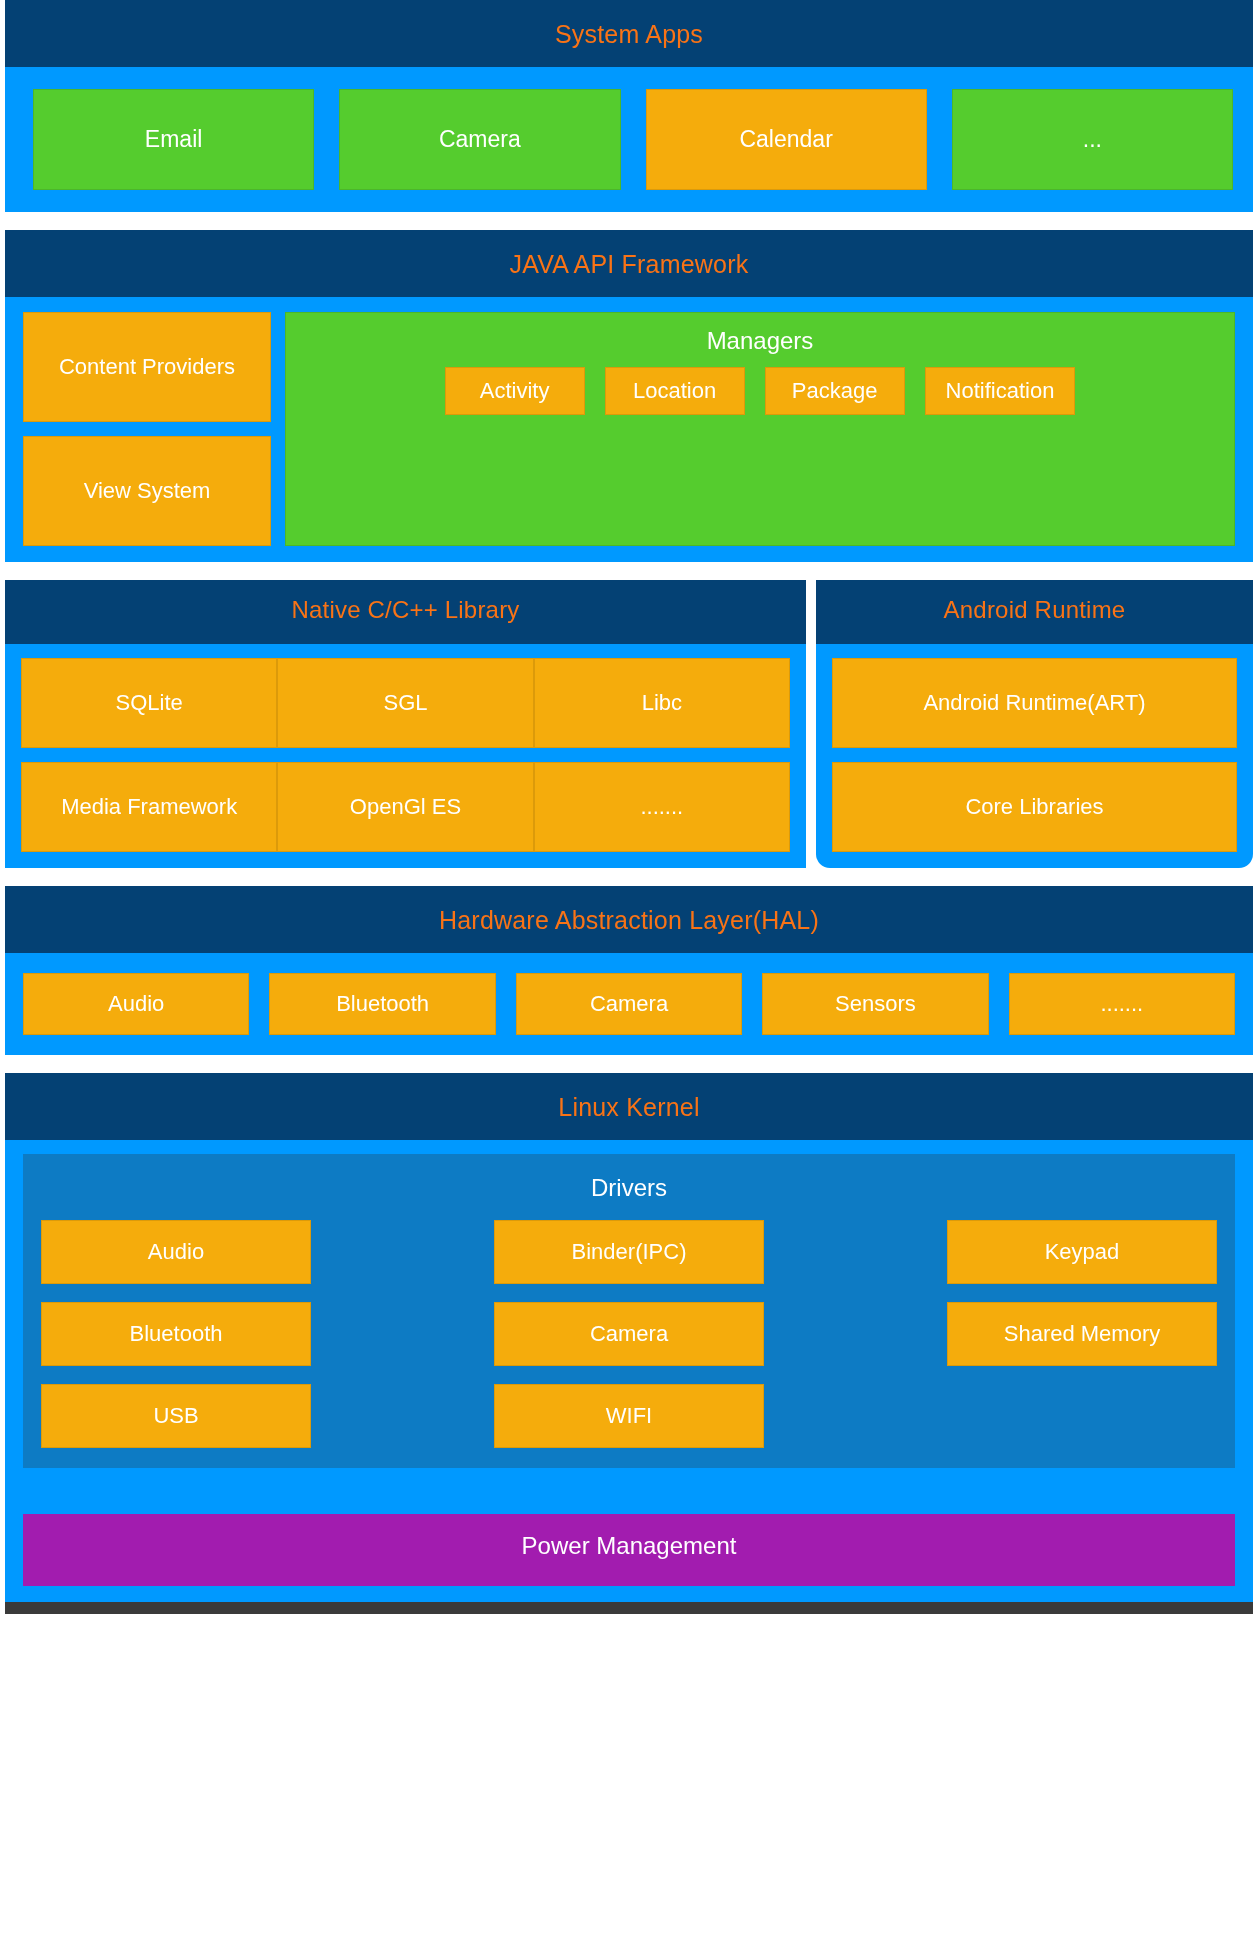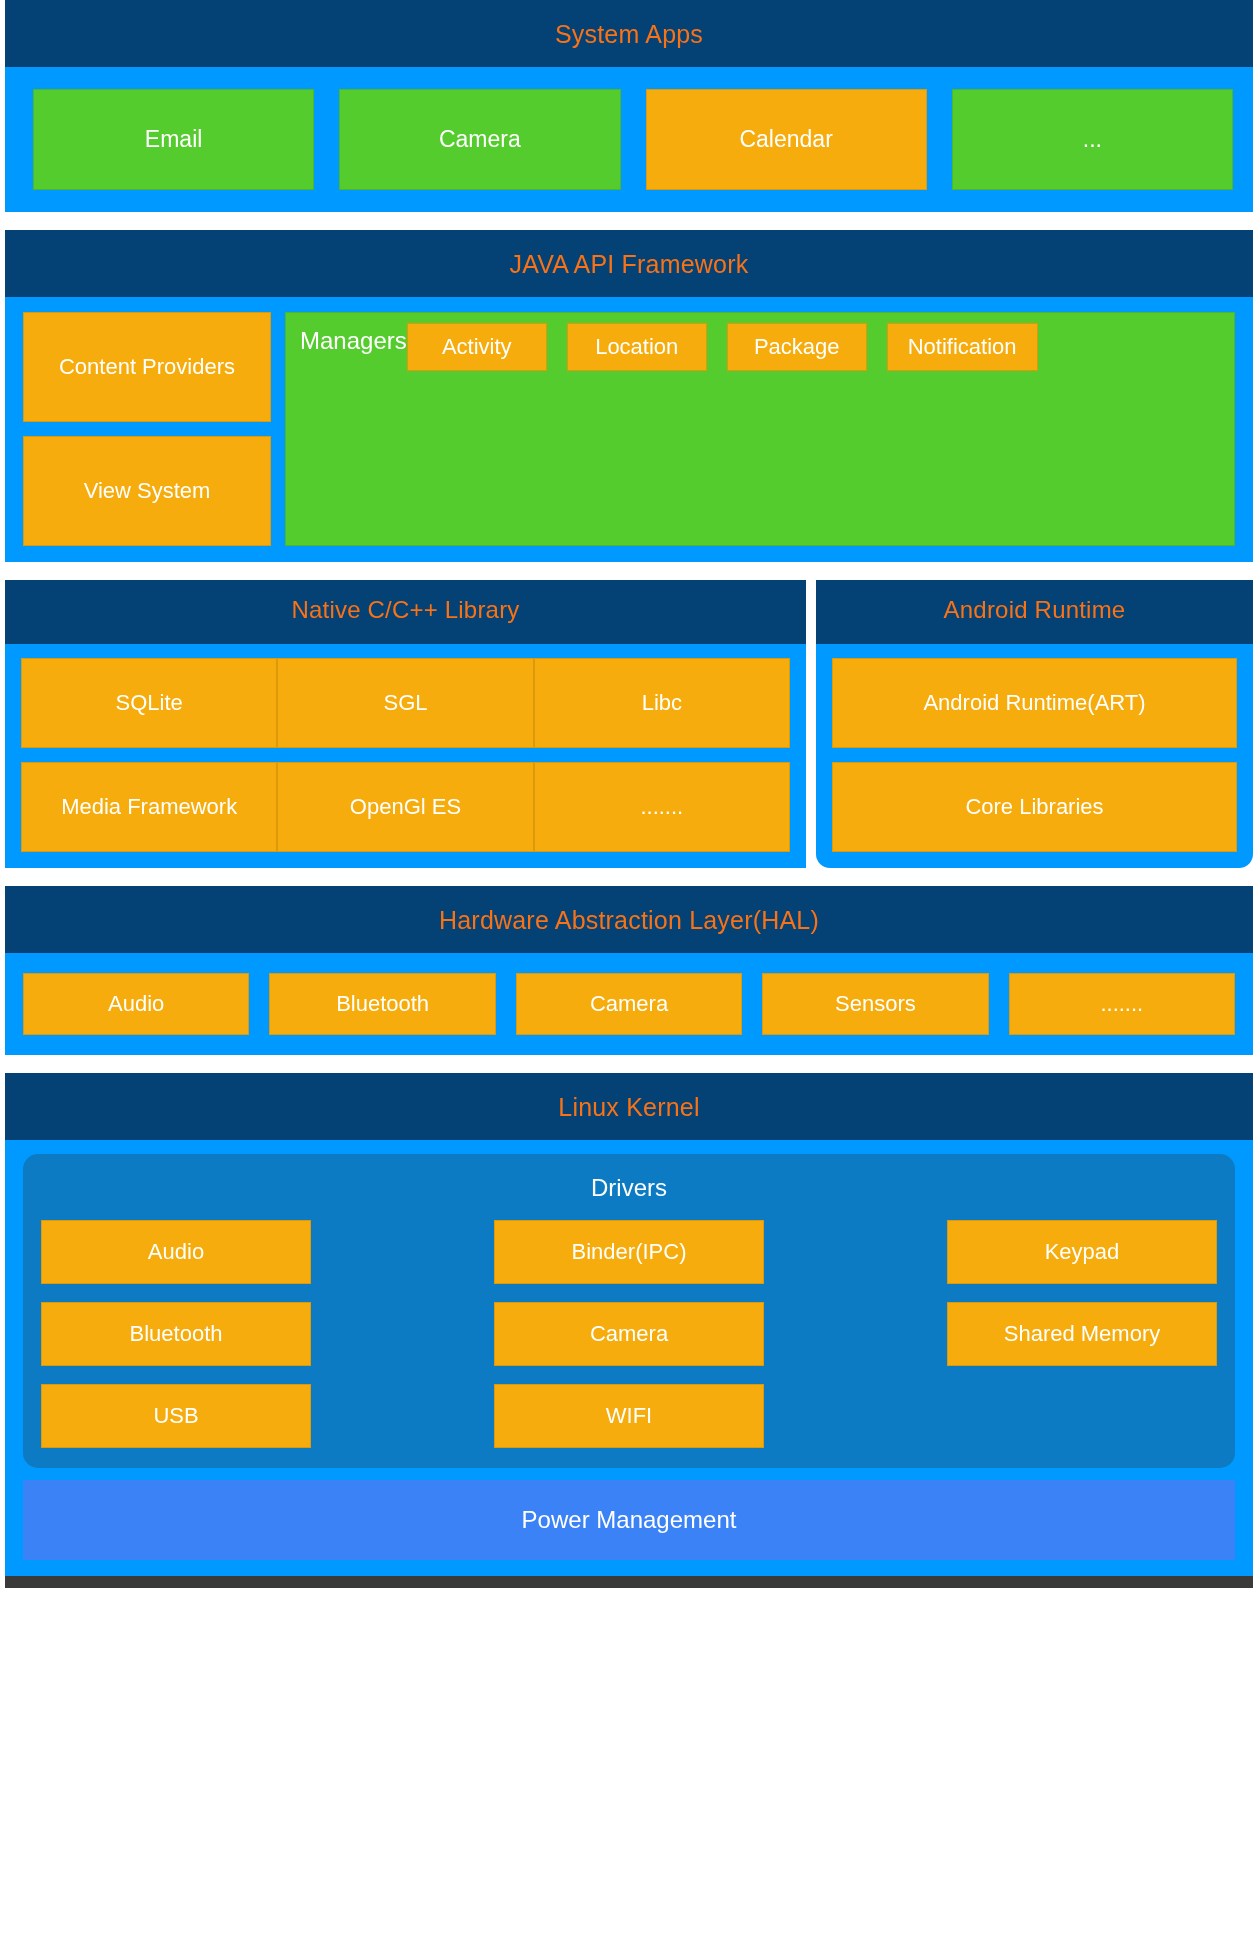--- a/index.html
+++ b/index.html
@@ -61,21 +61,21 @@
 
   
   #java-api .layer-body { padding: 15px 18px 16px 18px; gap: 14px; align-items: stretch; }
   .jaf-left { display: flex; flex-direction: column; gap: 14px; width: 248px; flex: 0 0 248px; }
   .jaf-left .tile { height: 110px; font-size: 22px; }
   .managers {
     flex: 1 1 auto;
     background: #55CC2E;
     border: 1px solid rgba(0,0,0,0.10);
     display: flex;
-    flex-direction: row;
+    flex-direction: column;
     padding: 10px 14px 16px 14px;
   }
   .managers-title {
     text-align: center;
     color: #ffffff;
     font-size: 24px;
     padding: 4px 0 12px 0;
   }
   .managers-row {
     display: flex;
@@ -102,39 +102,39 @@
   
   #hal .layer-body { padding: 20px 18px 20px 18px; gap: 20px; }
   #hal .tile { flex: 1 1 0; height: 62px; font-size: 22px; }
 
   
   #kernel .layer-body { flex-direction: column; gap: 12px; padding: 14px 18px 16px 18px; }
   .drivers {
     background: #0D7BC4;
     padding: 12px 18px 20px 18px;
     width: 100%;
-    border-radius: 15px;
   }
   .drivers-title {
     text-align: center; color: #ffffff; font-size: 24px; padding: 8px 0 18px 0;
   }
   .drivers-grid {
     display: grid;
     grid-template-columns: repeat(3, 270px);
     justify-content: space-between;
     row-gap: 18px;
   }
   .drivers-grid .tile { height: 64px; font-size: 22px; }
   .power {
-    background: #3b82f6;
+    background: #a21caf;
     color: #ffffff;
     text-align: center;
     font-size: 24px;
-    padding: 26px 0 26px 0;
+    padding: 18px 0 26px 0;
     width: 100%;
+    margin-top: 34px;
   }
   .bottom-bar { height: 12px; background: #3A3A3A; width: 100%; }
 </style>
 </head>
 <body>
 
 <div class="diagram">
 
   <section class="layer" id="system-apps">
     <div class="layer-title">System Apps</div>

